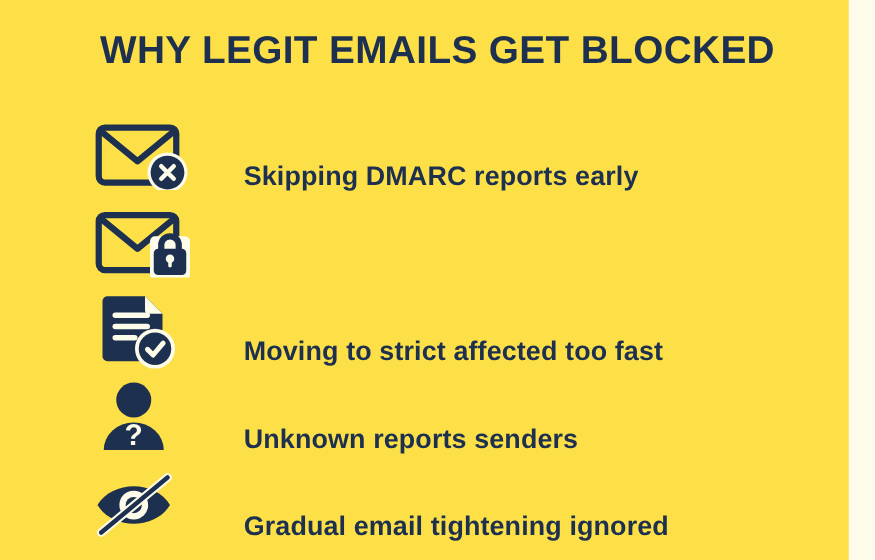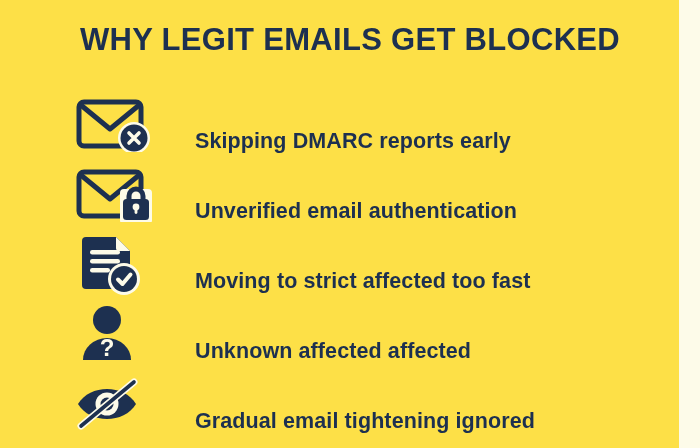--- a/index.html
+++ b/index.html
@@ -95,21 +95,20 @@
         <svg width="80" height="56" viewBox="0 0 80 56" aria-hidden="true">
           <rect x="3" y="6" width="62" height="44" rx="5" ry="5" fill="none" stroke="#1d3050" stroke-width="5"></rect>
           <path d="M6 10 L34 33 L62 10" fill="none" stroke="#1d3050" stroke-width="5" stroke-linecap="round" stroke-linejoin="round"></path>
           <rect x="44" y="23" width="32" height="35" rx="4" ry="4" fill="#fdfbe9"></rect>
           <path d="M53 34 v-4 a7 7 0 0 1 14 0 v4" fill="none" stroke="#1d3050" stroke-width="5"></path>
           <rect x="47" y="33" width="26" height="21" rx="3.5" ry="3.5" fill="#1d3050"></rect>
           <circle cx="60" cy="41" r="3.4" fill="#fdfbe9"></circle>
           <rect x="58.6" y="41" width="2.8" height="7" rx="1.4" fill="#fdfbe9"></rect>
         </svg>
       </div>
-      <div class="row-label">Unverified email authentication</div>
     </div>
 
     <div class="row">
       <div class="icon-box">
         <svg width="80" height="62" viewBox="0 0 80 62" aria-hidden="true">
           <path d="M10 4 h30 l14 14 v34 a4 4 0 0 1 -4 4 h-40 a4 4 0 0 1 -4 -4 v-44 a4 4 0 0 1 4 -4 z" fill="#1d3050"></path>
           <path d="M40 4 l14 14 h-11 a3 3 0 0 1 -3 -3 z" fill="#fdfbe9"></path>
           <rect x="14" y="17" width="30" height="4.4" rx="2.2" fill="#fdfbe9"></rect>
           <rect x="14" y="26" width="30" height="4.4" rx="2.2" fill="#fdfbe9"></rect>
           <rect x="14" y="35" width="20" height="4.4" rx="2.2" fill="#fdfbe9"></rect>
@@ -122,21 +121,21 @@
     </div>
 
     <div class="row">
       <div class="icon-box">
         <svg width="80" height="58" viewBox="0 0 80 58" aria-hidden="true">
           <circle cx="31" cy="15" r="14" fill="#1d3050"></circle>
           <path d="M7 55 a24 22 0 0 1 48 0 z" fill="#1d3050"></path>
           <text x="31" y="51" text-anchor="middle" font-family="Liberation Sans, sans-serif" font-size="24" font-weight="bold" fill="#fdfbe9">?</text>
         </svg>
       </div>
-      <div class="row-label">Unknown affected affected</div>
+      <div class="row-label">Unknown reports senders</div>
     </div>
 
     <div class="row">
       <div class="icon-box">
         <svg width="80" height="56" viewBox="0 0 80 56" aria-hidden="true">
           <path d="M2 28 C14 8, 48 8, 60 28 C48 48, 14 48, 2 28 Z" fill="#1d3050"></path>
           <circle cx="31" cy="28" r="11.5" fill="#fdfbe9"></circle>
           <circle cx="31" cy="28" r="6.5" fill="#1d3050"></circle>
           <path d="M5 50 L58 6" stroke="#fdfbe9" stroke-width="7" stroke-linecap="round"></path>
           <path d="M5 50 L58 6" stroke="#1d3050" stroke-width="3.6" stroke-linecap="round"></path>

